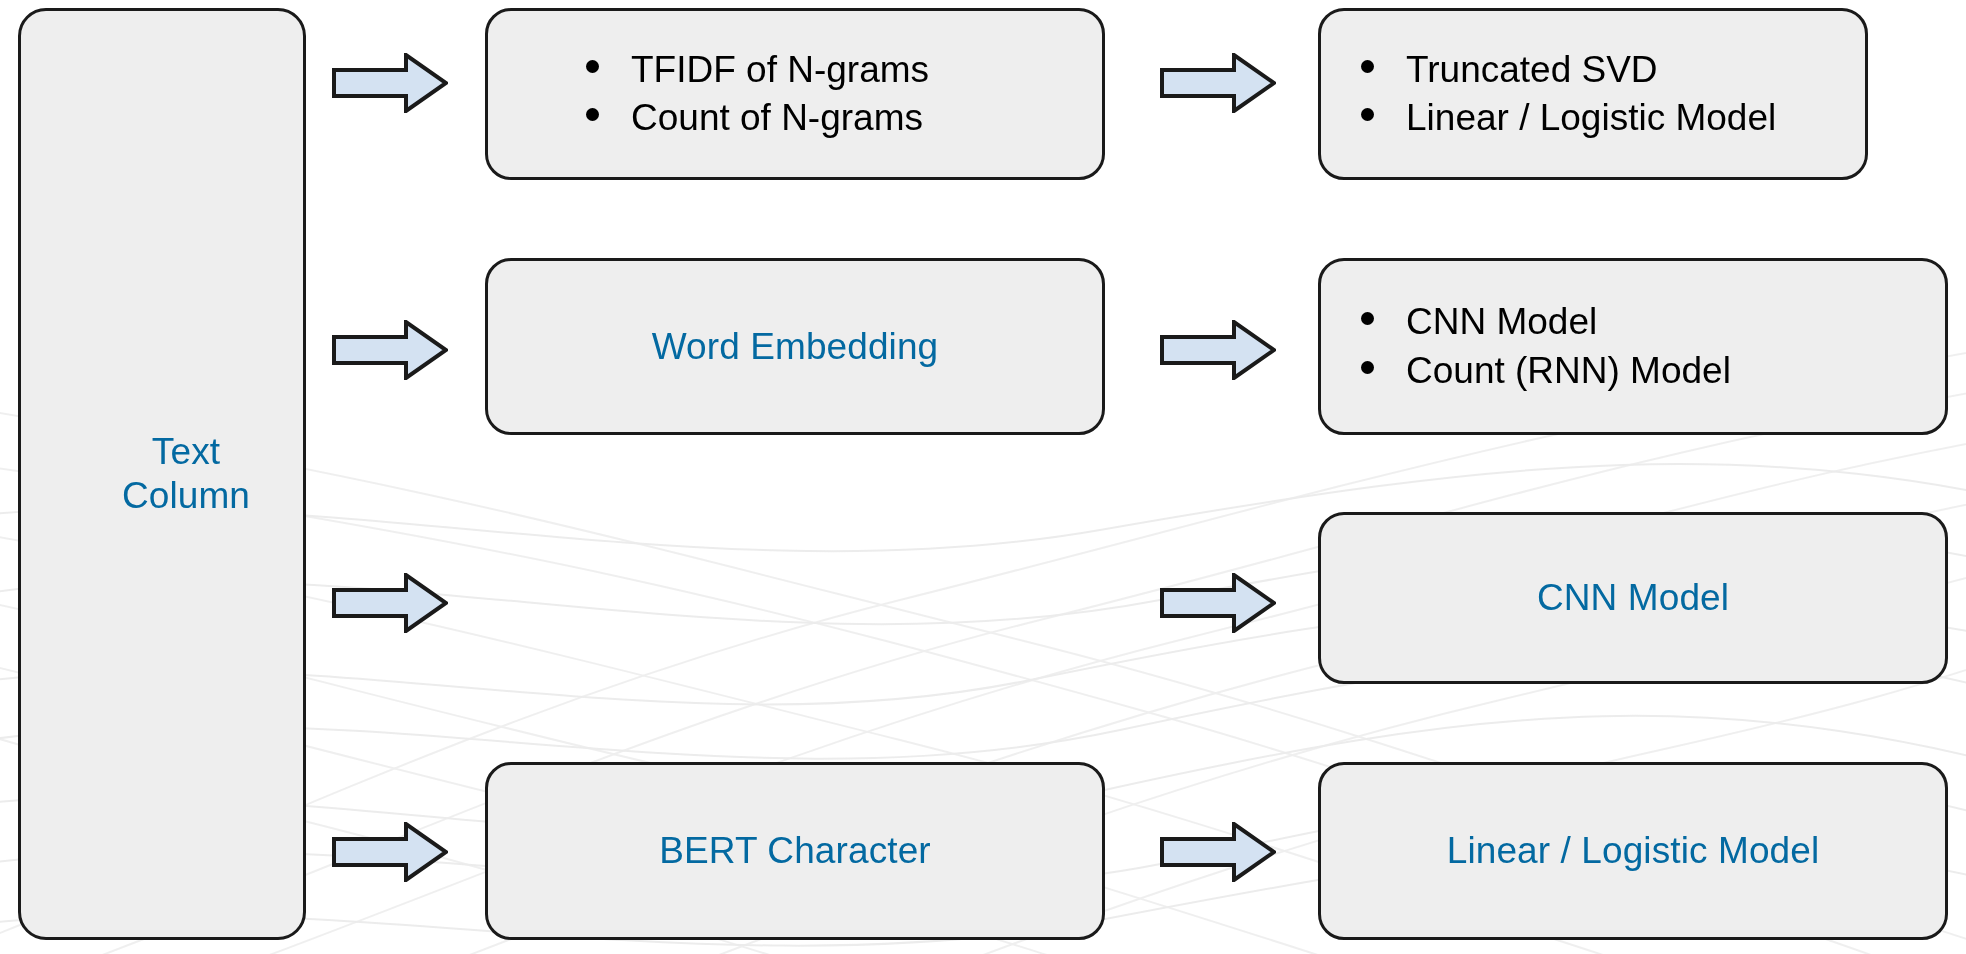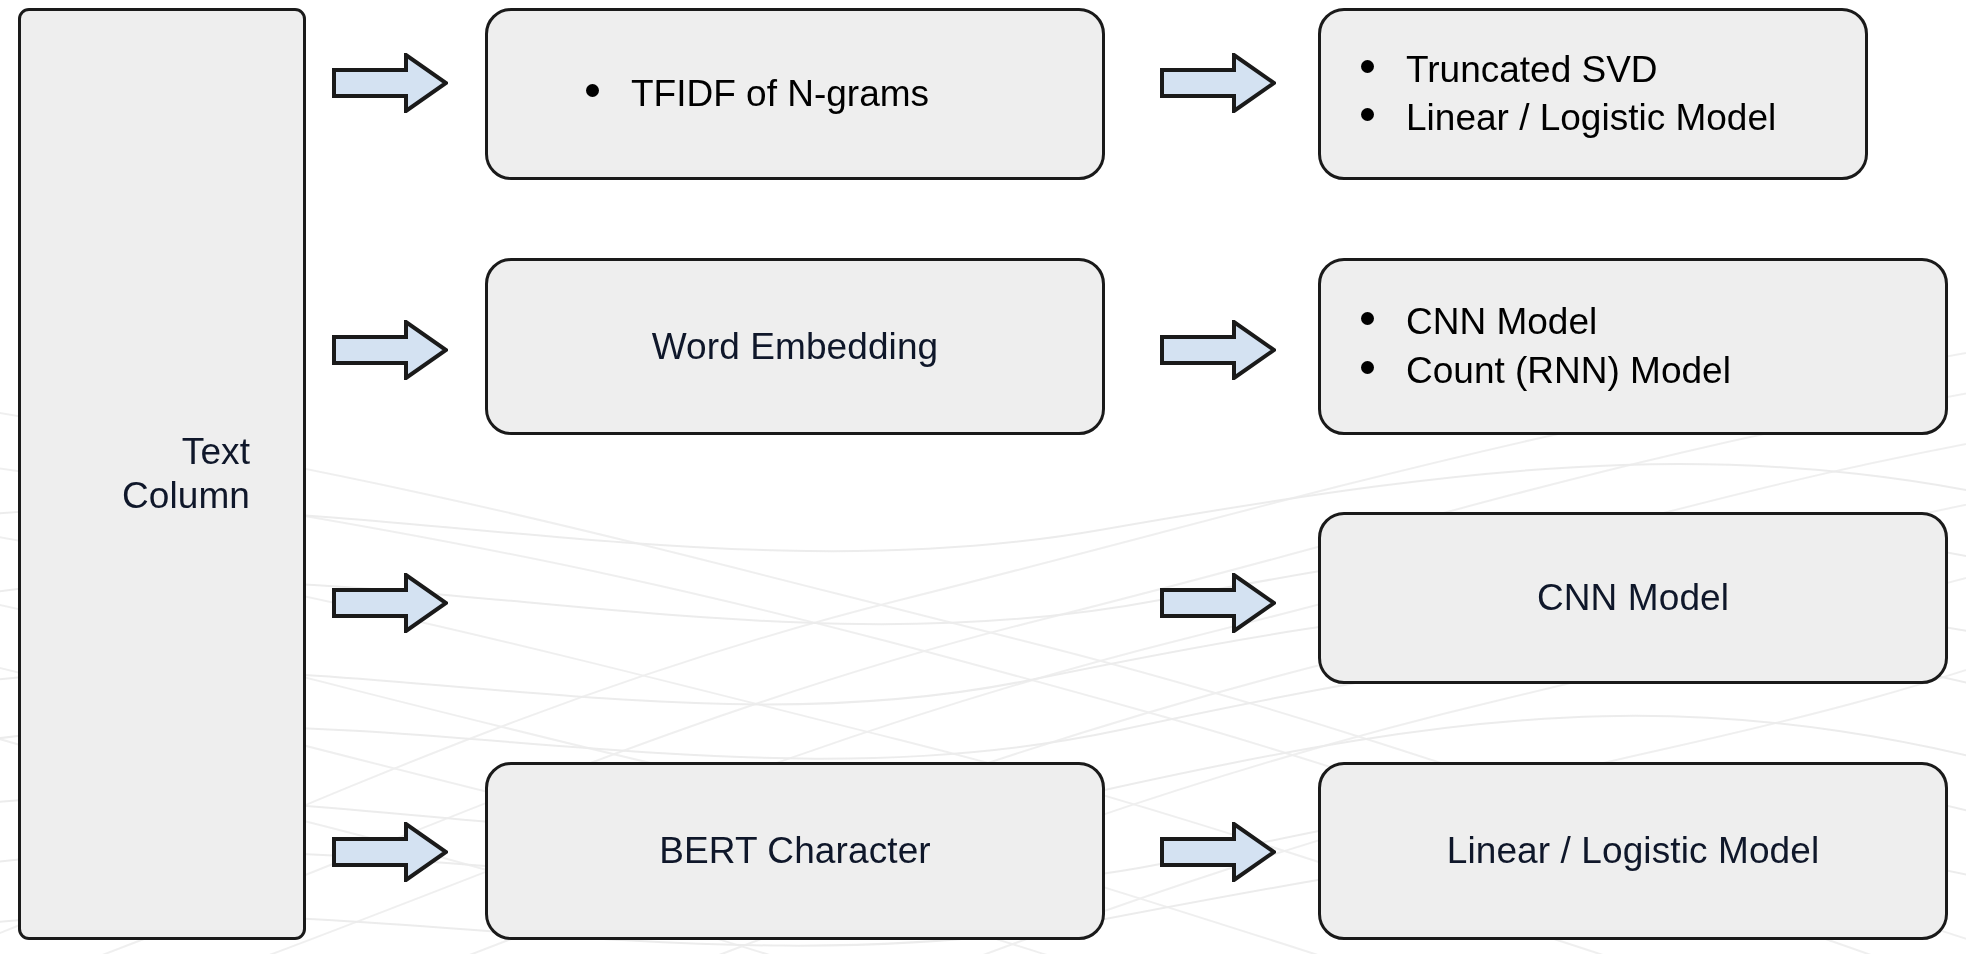--- a/index.html
+++ b/index.html
@@ -41,33 +41,32 @@
     justify-content: center;
     text-align: center;
   }
   .node.listbox {
     justify-content: flex-start;
   }
 
   .node-label {
     font-size: 37px;
     line-height: 1.18;
-    color: #0f172a;
+    color: #0369a1;
     white-space: pre-line;
     letter-spacing: 0.1px;
-    text-align: right;
   }
 
   
   #source-node {
     left: 18px;
     top: 8px;
     width: 288px;
     height: 932px;
-    border-radius: 11px;
+    border-radius: 28px;
     justify-content: center;
     text-align: center;
     padding-left: 48px;
   }
 
   
   .bullet-list {
     list-style: none;
     margin: 0;
     padding: 0;
@@ -145,20 +144,24 @@
       <polygon points="2,17 74,17 74,2 114,30 74,58 74,43 2,43" fill="#d4e2f2" stroke="#1a1a1a" stroke-width="4" stroke-linejoin="miter"></polygon>
     </svg>
   </div>
 
   <div class="node listbox col-feature" style="left:485px; top:8px; width:620px; height:172px;">
     <ul class="bullet-list">
       <li class="bullet-item">
         <span class="bullet-dot"></span>
         <span class="bullet-text">TFIDF of N-grams</span>
       </li>
+      <li class="bullet-item">
+        <span class="bullet-dot"></span>
+        <span class="bullet-text">Count of N-grams</span>
+      </li>
     </ul>
   </div>
 
   <div class="arrow" style="left:1160px; top:53px; width:116px; height:60px;">
     <svg viewBox="0 0 116 60" preserveAspectRatio="none">
       <polygon points="2,17 74,17 74,2 114,30 74,58 74,43 2,43" fill="#d4e2f2" stroke="#1a1a1a" stroke-width="4" stroke-linejoin="miter"></polygon>
     </svg>
   </div>
 
   <div class="node listbox col-model" style="left:1318px; top:8px; width:550px; height:172px;">

